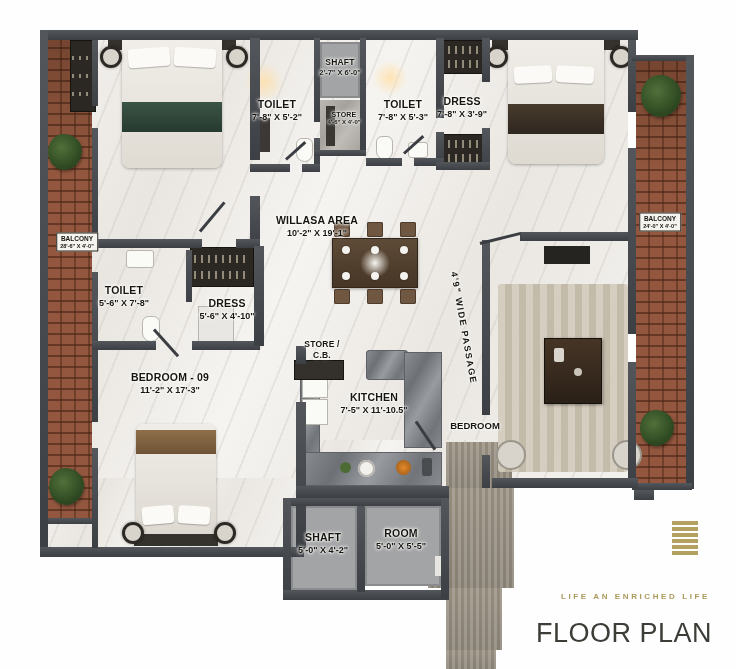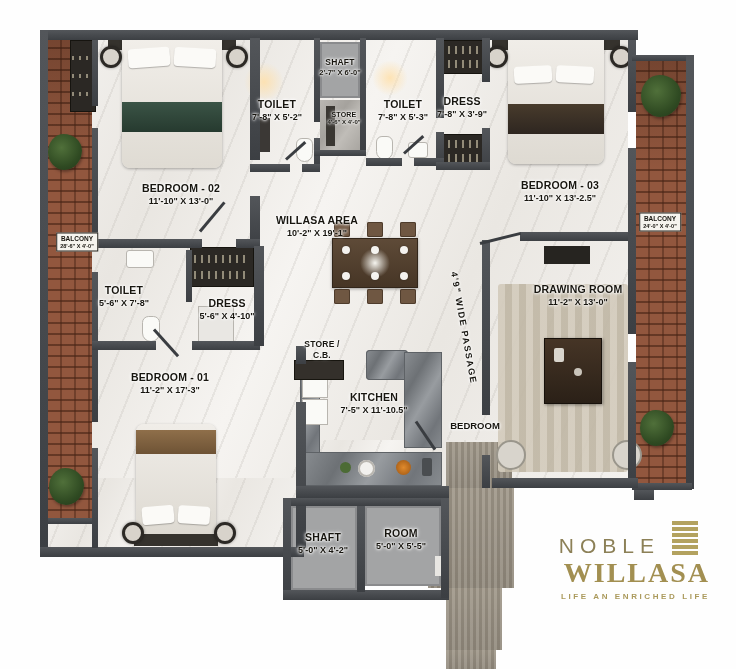--- a/index.html
+++ b/index.html
@@ -260,48 +260,40 @@
   <i class="w" style="left:357px;top:506px;width:8px;height:86px"></i>
   <i class="w" style="left:296px;top:486px;width:153px;height:12px"></i>
 
   <i class="door" style="left:200px;top:230px;width:38px;transform:rotate(-50deg)"></i>
   <i class="door" style="left:480px;top:242px;width:42px;transform:rotate(-14deg)"></i>
   <i class="door" style="left:154px;top:328px;width:36px;transform:rotate(48deg)"></i>
   <i class="door" style="left:286px;top:158px;width:26px;transform:rotate(-42deg)"></i>
   <i class="door" style="left:404px;top:152px;width:26px;transform:rotate(-42deg)"></i>
   <i class="door" style="left:416px;top:420px;width:34px;transform:rotate(56deg)"></i>
 
-  <div class="lbl" style="left:181px;top:195px">
-    <span class="nm">BEDROOM - 02</span>
-    <span class="dm">11'-10" X 13'-0"</span>
-  </div>
   <div class="lbl" style="left:277px;top:111px">
     <span class="nm">TOILET</span>
     <span class="dm">7'-8" X 5'-2"</span>
   </div>
   <div class="lbl sm" style="left:340px;top:67px">
     <span class="nm">SHAFT</span>
     <span class="dm">2'-7" X 6'-0"</span>
   </div>
   <div class="lbl xs" style="left:344px;top:118px">
     <span class="nm">STORE</span>
     <span class="dm">4'-6" X 4'-0"</span>
   </div>
   <div class="lbl" style="left:403px;top:111px">
     <span class="nm">TOILET</span>
     <span class="dm">7'-8" X 5'-3"</span>
   </div>
   <div class="lbl" style="left:462px;top:108px">
     <span class="nm">DRESS</span>
     <span class="dm">7'-8" X 3'-9"</span>
   </div>
-  <div class="lbl" style="left:560px;top:192px">
-    <span class="nm">BEDROOM - 03</span>
-    <span class="dm">11'-10" X 13'-2.5"</span>
-  </div>
   <div class="lbl" style="left:317px;top:227px">
     <span class="nm">WILLASA AREA</span>
     <span class="dm">10'-2" X 19'-1"</span>
   </div>
   <div class="tag" style="left:77px;top:242px">
     <span class="nm">BALCONY</span>
     <span class="dm">28'-6" X 4'-0"</span>
   </div>
   <div class="tag" style="left:660px;top:222px">
     <span class="nm">BALCONY</span>
@@ -309,55 +301,50 @@
   </div>
   <div class="lbl" style="left:124px;top:297px">
     <span class="nm">TOILET</span>
     <span class="dm">5'-6" X 7'-8"</span>
   </div>
   <div class="lbl" style="left:227px;top:310px">
     <span class="nm">DRESS</span>
     <span class="dm">5'-6" X 4'-10"</span>
   </div>
   <div class="lbl" style="left:170px;top:384px">
-    <span class="nm">BEDROOM - 01</span>
+    <span class="nm">BEDROOM - 09</span>
     <span class="dm">11'-2" X 17'-3"</span>
   </div>
   <div class="lbl sm" style="left:322px;top:350px">
     <span class="nm">STORE /</span>
     <span class="nm">C.B.</span>
   </div>
   <div class="lbl" style="left:374px;top:404px">
     <span class="nm">KITCHEN</span>
     <span class="dm">7'-5" X 11'-10.5"</span>
   </div>
-  <div class="lbl" style="left:578px;top:296px">
-    <span class="nm">DRAWING ROOM</span>
-    <span class="dm">11'-2" X 13'-0"</span>
-  </div>
   <div class="lbl rot" style="left:463px;top:328px">
     <span>4'9" WIDE PASSAGE</span>
   </div>
   <div class="lbl one" style="left:475px;top:426px">
     <span>BEDROOM</span>
   </div>
   <div class="lbl" style="left:323px;top:544px">
     <span class="nm">SHAFT</span>
     <span class="dm">5'-0" X 4'-2"</span>
   </div>
   <div class="lbl" style="left:401px;top:540px">
     <span class="nm">ROOM</span>
     <span class="dm">5'-0" X 5'-5"</span>
   </div>
 
-  <div class="brand" style="right:76px;top:534px;font-size:21px;letter-spacing:6px;color:#8c8057">NOBLE</div>
   <div class="abs" style="right:38px;top:521px;width:26px;height:36px;z-index:30">
     <i style="width:26px;height:3.5px;background:#b3a25f;margin-bottom:2.5px"></i>
     <i style="width:26px;height:3.5px;background:#b3a25f;margin-bottom:2.5px"></i>
     <i style="width:26px;height:3.5px;background:#b3a25f;margin-bottom:2.5px"></i>
     <i style="width:26px;height:3.5px;background:#b3a25f;margin-bottom:2.5px"></i>
     <i style="width:26px;height:3.5px;background:#b3a25f;margin-bottom:2.5px"></i>
     <i style="width:26px;height:3.5px;background:#b3a25f"></i>
   </div>
-  <div class="brand" style="right:26px;top:557px;font-family:'Liberation Serif',serif;font-weight:bold;font-size:28px;letter-spacing:2px;color:#a28f51">WILLASA</div>
   <div class="brand" style="right:26px;top:592px;font-size:8px;font-weight:bold;letter-spacing:2.6px;color:#ab9a5c">LIFE AN ENRICHED LIFE</div>
+  <div class="brand" style="right:24px;top:618px;font-size:27px;letter-spacing:.5px;color:#3a3e36">FLOOR PLAN</div>
 
 </div>
 
 </body></html>

